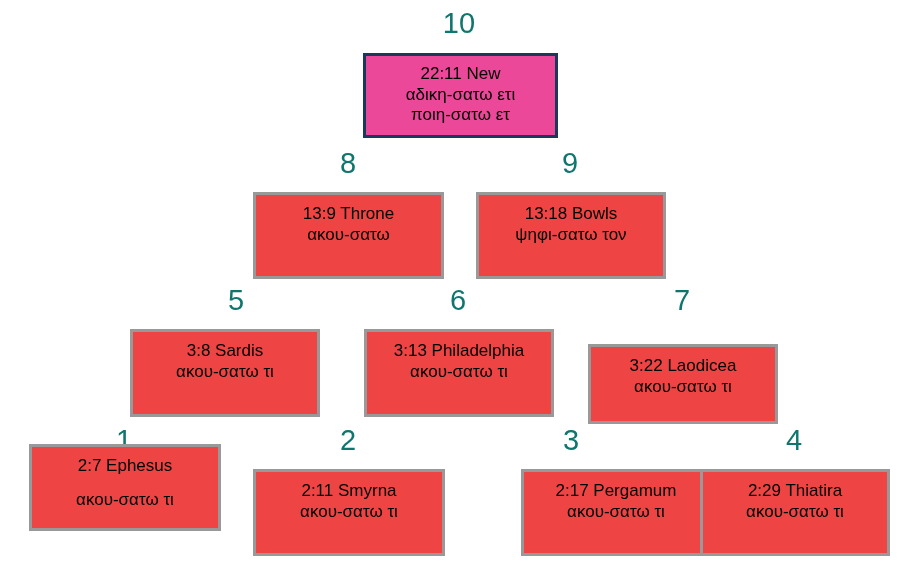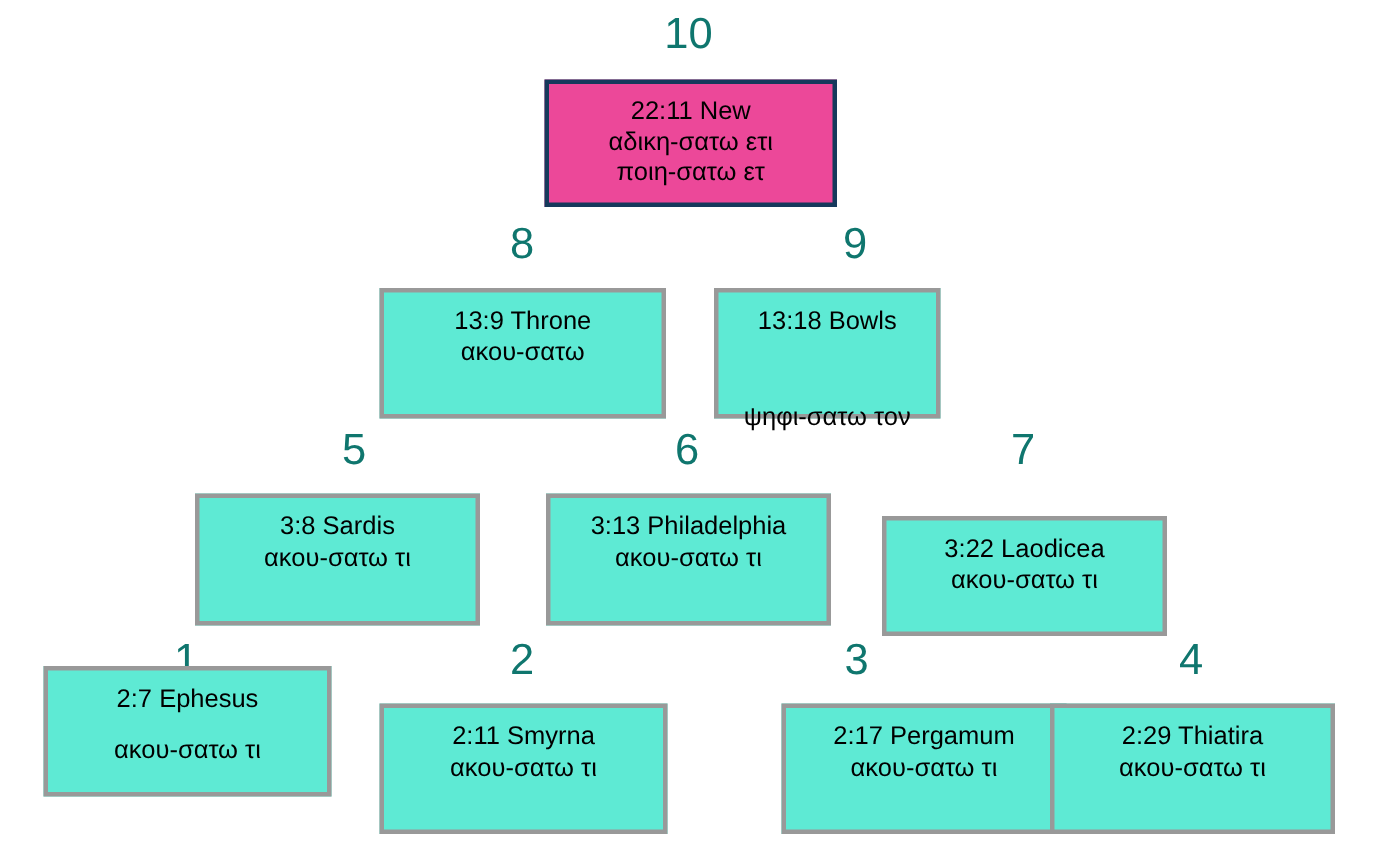--- a/index.html
+++ b/index.html
@@ -18,21 +18,21 @@
   #diagram {
     position: absolute;
     left: 0;
     top: 0;
     width: 920px;
     height: 576px;
   }
   .node {
     position: absolute;
     box-sizing: border-box;
-    background: #5eead4;
+    background: #ef4444;
     border: 3px solid #999999;
     display: flex;
     flex-direction: column;
     align-items: center;
     justify-content: flex-start;
     padding-top: 9px;
     line-height: 1.22;
   }
   .node.root {
     background: #ec4899;
@@ -95,21 +95,21 @@
     <div class="node" style="left: 588px; top: 344px; width: 190px; height: 80px;">
       <span class="node-line">3:22 Laodicea</span>
       <span class="node-line greek">ακου-σατω τι</span>
     </div>
     <div class="node-number" style="left: 308px; top: 149px; width: 80px;">8</div>
     <div class="node" style="left: 253px; top: 192px; width: 191px; height: 87px;">
       <span class="node-line">13:9 Throne</span>
       <span class="node-line greek">ακου-σατω</span>
     </div>
     <div class="node-number" style="left: 530px; top: 149px; width: 80px;">9</div>
-    <div class="node" style="left: 476px; top: 192px; width: 151px; height: 87px; gap: 43px;">
+    <div class="node" style="left: 476px; top: 192px; width: 190px; height: 87px;">
       <span class="node-line">13:18 Bowls</span>
       <span class="node-line greek">ψηφι-σατω τον</span>
     </div>
     <div class="node-number" style="left: 419px; top: 9px; width: 80px;">10</div>
     <div class="node root" style="left: 363px; top: 53px; width: 195px; height: 85px;">
       <span class="node-line">22:11 New</span>
       <span class="node-line greek">αδικη-σατω ετι</span>
       <span class="node-line greek">ποιη-σατω ετ</span>
     </div>
   </div>

